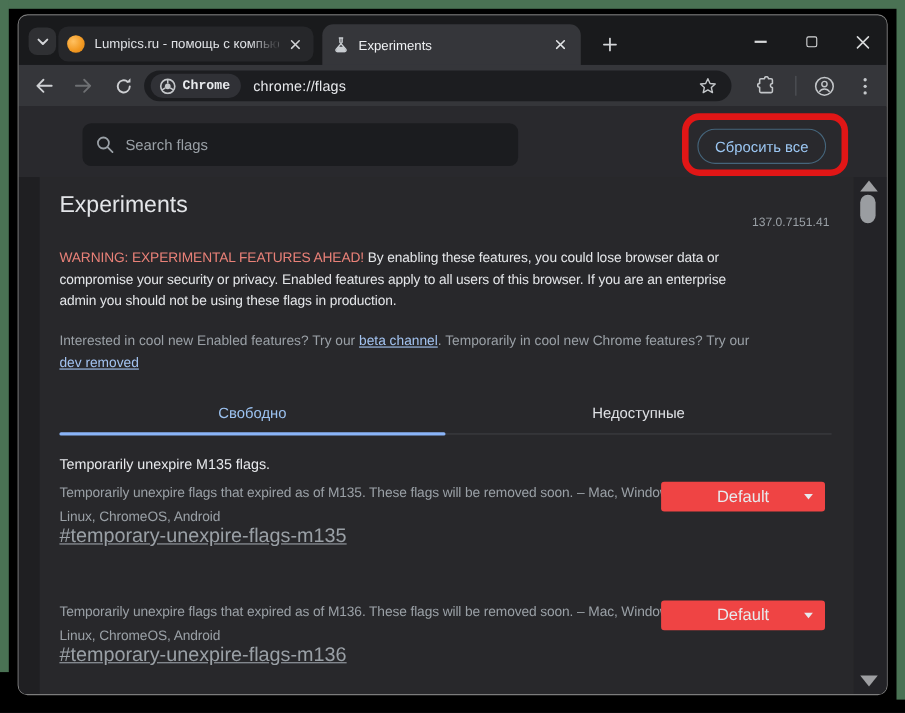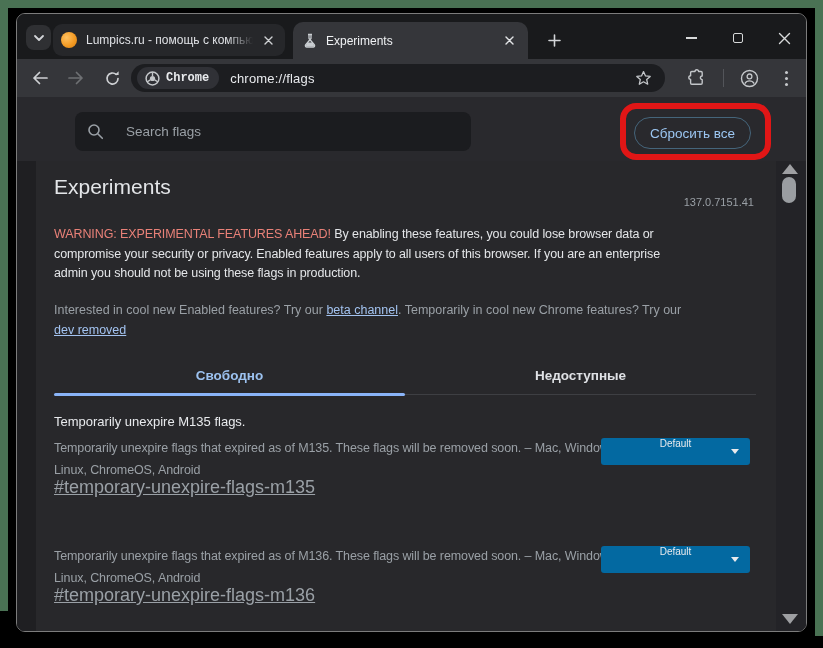--- a/index.html
+++ b/index.html
@@ -82,21 +82,21 @@
 
   
   .page { left:0; top:83px; width:100%; height:536px; background:#29292d; overflow:hidden; }
   .searchband { left:0; top:0; width:100%; height:64px; background:#29292d; }
   .search-box {
     left:58px; top:15px; width:396px; height:39px; border-radius:8px;
     background:#1b1c1f; display:flex; align-items:center; padding:0 12px;
   }
   .search-box input {
     background:transparent; border:none; outline:none; color:#e8eaed;
-    font-size:13.5px; margin-left:22px; width:320px;
+    font-size:13.5px; margin-left:10px; width:320px;
     font-family:"Liberation Sans","DejaVu Sans",sans-serif;
   }
   .search-box input::placeholder { color:#9aa0a6; opacity:1; }
   .reset-btn {
     left:617px; top:20px; width:117px; height:32px; border-radius:16px;
     background:transparent; border:1px solid #45657b; color:#9cc7f3;
     font-size:13.5px; display:flex; align-items:center; justify-content:center;
     font-family:"Liberation Sans","DejaVu Sans",sans-serif;
   }
   .annotation {
@@ -120,37 +120,37 @@
   .warning { left:0; top:64px; font-size:12.5px; line-height:19.5px;
     color:#e4e6e9; letter-spacing:-0.1px; white-space:nowrap; }
   .warn-red { color:#e98178; }
 
   .promo { left:0; top:140px; font-size:12.5px; line-height:19.5px;
     color:#9aa0a6; white-space:nowrap; }
   .link-blue { color:#a3c3f0; text-decoration:underline; cursor:pointer; }
 
   .tabsrow { left:0; top:196px; width:702px; height:38px; border-bottom:1px solid #3e3f43; display:flex; }
   .ptab { flex:1; display:flex; align-items:center; justify-content:center;
-    font-size:13.5px; font-weight:bold; position:relative; cursor:pointer;text-align:right; }
+    font-size:13.5px; font-weight:normal; position:relative; cursor:pointer;text-align:right; }
   .ptab-active { color:#9cc2f0; }
   .ptab-idle { color:#dfe1e5; }
   .ptab-indicator { position:absolute; left:0; bottom:-2px; width:100%; height:3px;
     background:#8ab4f8; border-radius:2px; }
 
   .flagcard { left:0; width:702px; height:106px; }
   .fc-1 { top:253px; } .fc-2 { top:361px; }
   .flag-title { left:0; top:0; color:#e8eaed; font-size:13px; font-weight:normal; }
   .flag-desc { left:0; top:23px; width:580px; color:#9aa0a6; font-size:12.5px;
     line-height:22px; letter-spacing:-0.1px; }
   .flag-link { left:0; top:63px; color:#9aa0a6; font-size:18px;
     text-decoration:underline; cursor:pointer; }
   .flag-select {
-    left:547px; top:24px; width:149px; height:27px; background:#0369a1;
-    border-radius:3px; display:flex; justify-content:center;
-    color:#e8eaed; font-size:10px; cursor:pointer;
+    left:547px; top:24px; width:149px; height:27px; background:#ef4444;
+    border-radius:3px; display:flex; align-items:center; justify-content:center;
+    color:#e8eaed; font-size:15px; cursor:pointer;
   }
   .sel-arrow { position:absolute; right:11px; top:11px; width:0; height:0;
     border-left:4.5px solid transparent; border-right:4.5px solid transparent;
     border-top:5.5px solid #e8eaed; }
 
   svg { display:block; }
 </style>
 </head>
 <body>
 

